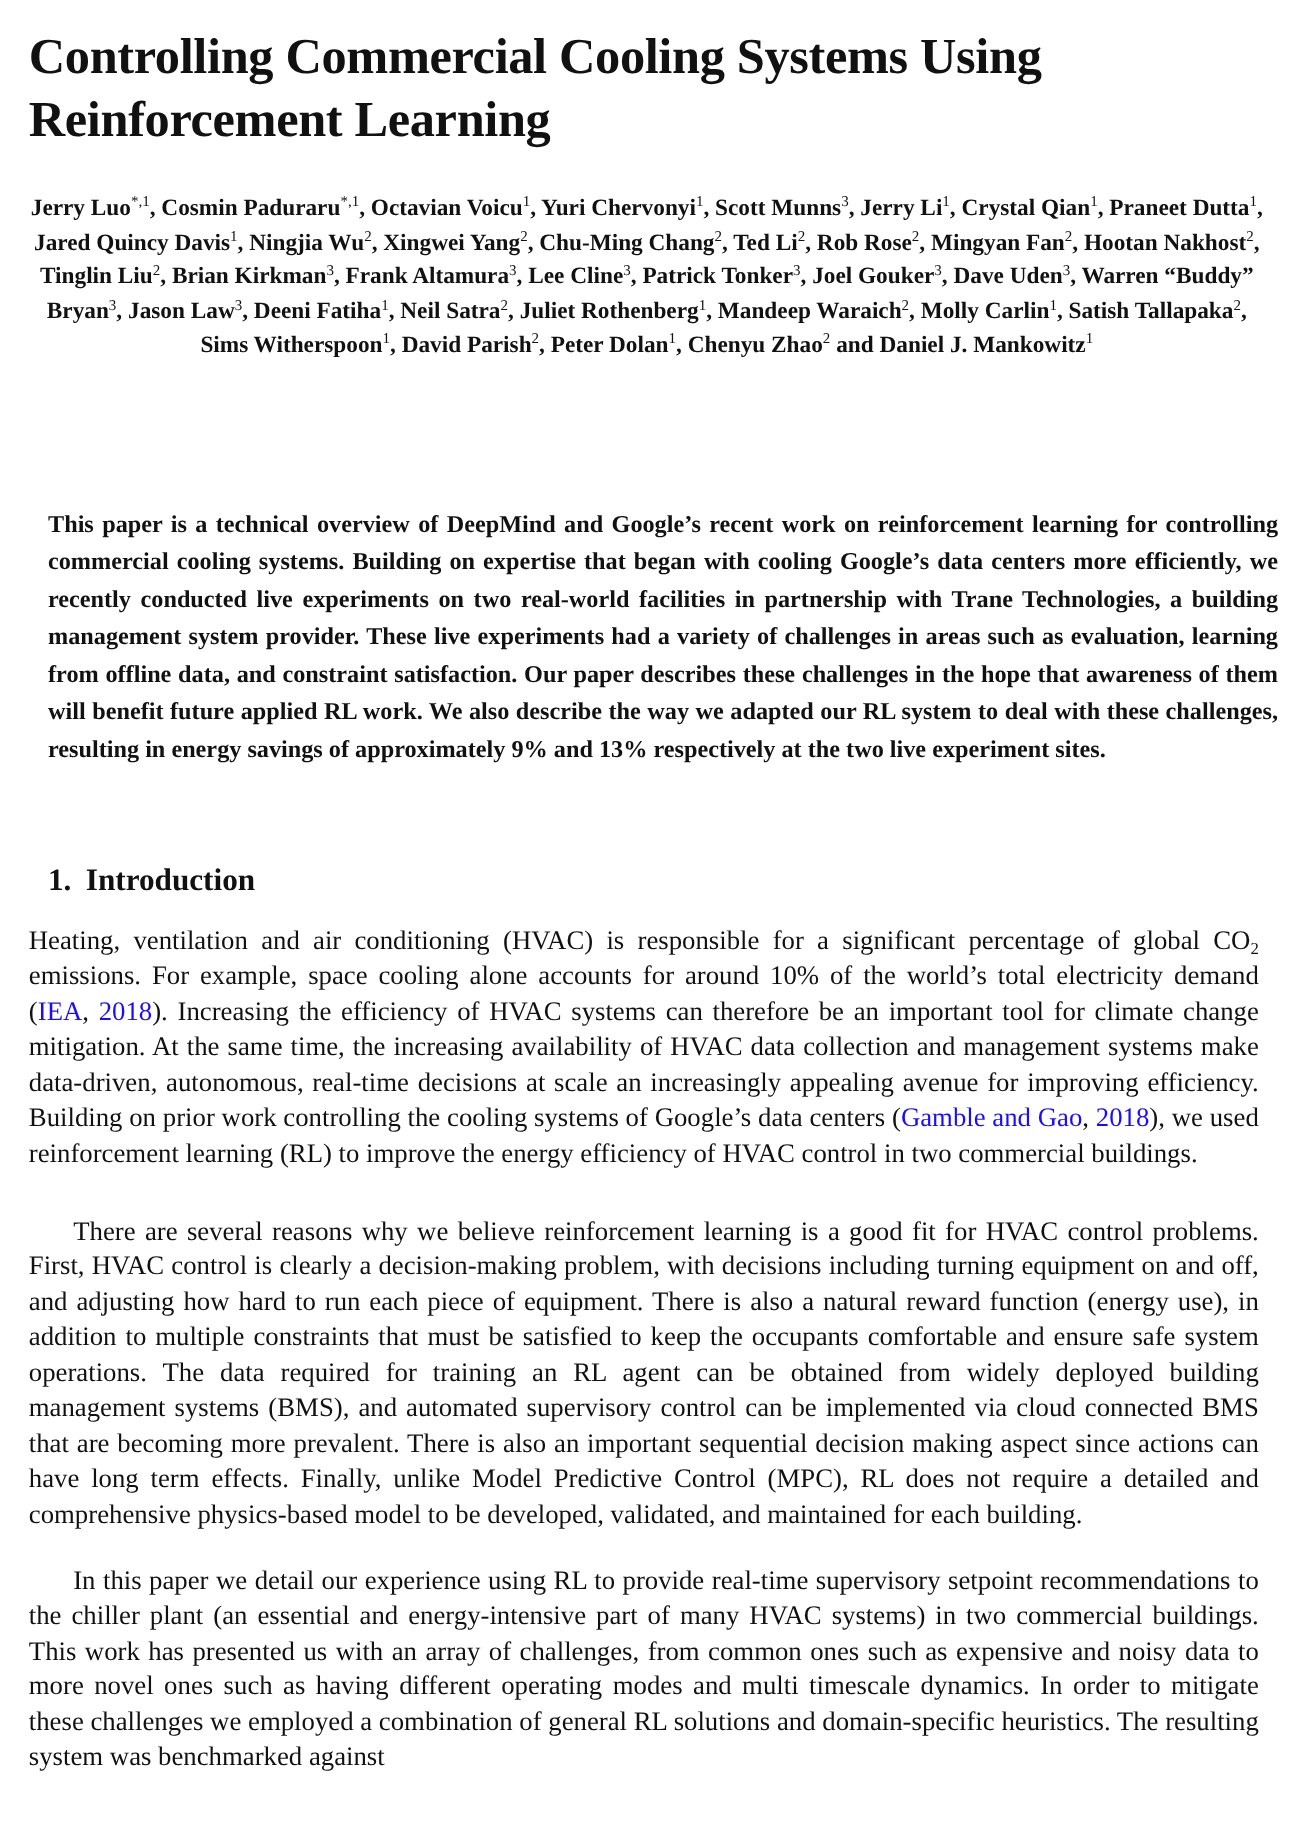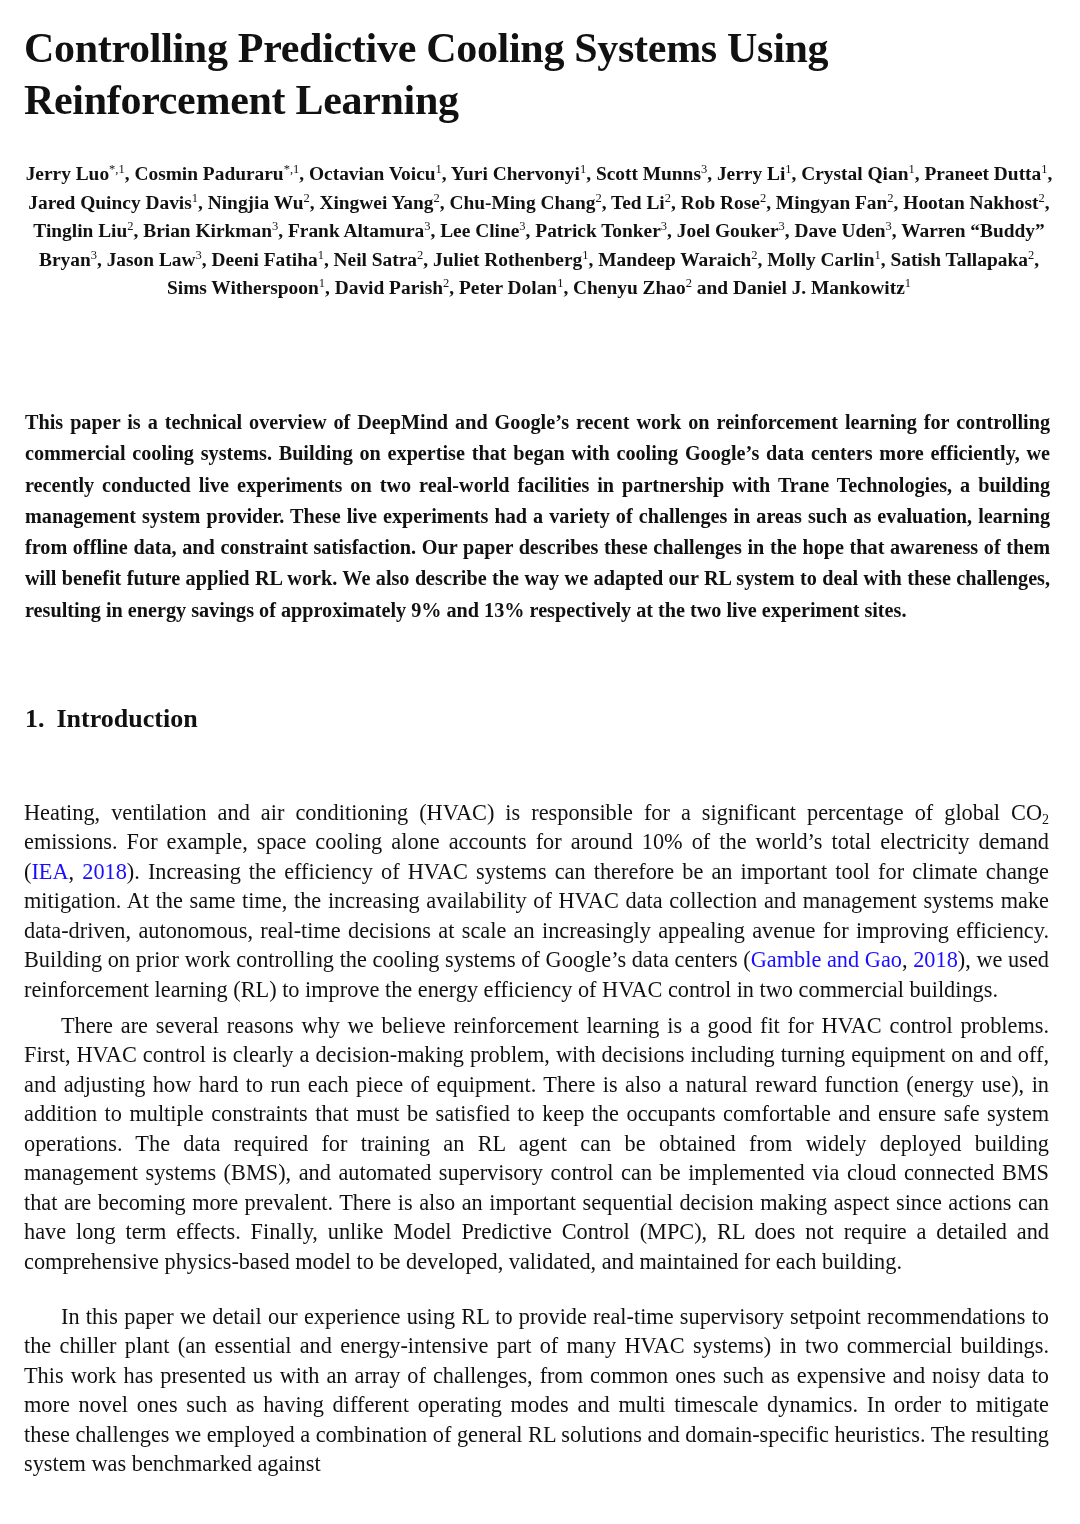--- a/index.html
+++ b/index.html
@@ -24,47 +24,47 @@
   .affil {
     position: absolute; left: 24px; top: 331px; width: 1030px;
     font-family: "Liberation Serif", "DejaVu Serif", serif;
     font-size: 16.5px; line-height: 22px;
   }
   .affil sup { font-size: 11px; line-height: 0; vertical-align: 6px; }
   .abstract {
     position: absolute; left: 24px; top: 406px; width: 1025px;
     font-family: "Liberation Serif", "DejaVu Serif", serif;
     font-weight: bold; font-size: 20.2px; line-height: 31.3px;
-    text-align: justify; margin: 1px;
+    text-align: justify; margin: 16px;
   }
   .h1 {
     position: absolute; left: 24px; top: 700px;
     font-family: "Liberation Serif", "DejaVu Serif", serif;
-    font-weight: bold; font-size: 26px; line-height: 36px; margin: 1px;
+    font-weight: bold; font-size: 26px; line-height: 36px; margin: 16px;
   }
   .h1 .num { margin-right: 12px; }
   .body-text {
     position: absolute; left: 24px; width: 1025px;
     font-family: "Liberation Serif", "DejaVu Serif", serif;
     font-size: 22.3px; line-height: 29.45px;
     text-align: justify; margin: 0;
   }
   .indent { text-indent: 37px; }
-  #p1 { top: 798px; }
+  #p1 { top: 769px; }
   #p2 { top: 1011px; }
   #p3 { top: 1302px; }
   a.cite { color: #1a0dff; text-decoration: none; }
   sub { font-size: 14px; line-height: 0; vertical-align: -4px; }
 </style>
 </head>
 <body>
 
 <div class="page">
 
-  <h1 class="title">Controlling Predictive Cooling Systems Using Reinforcement Learning</h1>
+  <h1 class="title">Controlling Commercial Cooling Systems Using Reinforcement Learning</h1>
 
   <div class="authors" id="authors"><span>Jerry Luo</span><sup>*,1</sup>, <span>Cosmin Paduraru</span><sup>*,1</sup>, <span>Octavian Voicu</span><sup>1</sup>, <span>Yuri Chervonyi</span><sup>1</sup>, <span>Scott Munns</span><sup>3</sup>, <span>Jerry Li</span><sup>1</sup>, <span>Crystal Qian</span><sup>1</sup>, <span>Praneet Dutta</span><sup>1</sup>, <span>Jared Quincy Davis</span><sup>1</sup>, <span>Ningjia Wu</span><sup>2</sup>, <span>Xingwei Yang</span><sup>2</sup>, <span>Chu-Ming Chang</span><sup>2</sup>, <span>Ted Li</span><sup>2</sup>, <span>Rob Rose</span><sup>2</sup>, <span>Mingyan Fan</span><sup>2</sup>, <span>Hootan Nakhost</span><sup>2</sup>, <span>Tinglin Liu</span><sup>2</sup>, <span>Brian Kirkman</span><sup>3</sup>, <span>Frank Altamura</span><sup>3</sup>, <span>Lee Cline</span><sup>3</sup>, <span>Patrick Tonker</span><sup>3</sup>, <span>Joel Gouker</span><sup>3</sup>, <span>Dave Uden</span><sup>3</sup>, <span>Warren “Buddy” Bryan</span><sup>3</sup>, <span>Jason Law</span><sup>3</sup>, <span>Deeni Fatiha</span><sup>1</sup>, <span>Neil Satra</span><sup>2</sup>, <span>Juliet Rothenberg</span><sup>1</sup>, <span>Mandeep Waraich</span><sup>2</sup>, <span>Molly Carlin</span><sup>1</sup>, <span>Satish Tallapaka</span><sup>2</sup>, <span>Sims Witherspoon</span><sup>1</sup>, <span>David Parish</span><sup>2</sup>, <span>Peter Dolan</span><sup>1</sup>, <span>Chenyu Zhao</span><sup>2</sup> and <span>Daniel J. Mankowitz</span><sup>1</sup></div>
 
 
   <p class="abstract">This paper is a technical overview of DeepMind and Google’s recent work on reinforcement learning for controlling commercial cooling systems.  Building on expertise that began with cooling Google’s data centers more efficiently, we recently conducted live experiments on two real-world facilities in partner­ship with Trane Technologies, a building management system provider.  These live experiments had a variety of challenges in areas such as evaluation, learning from offline data, and constraint satisfaction. Our paper describes these challenges in the hope that awareness of them will benefit future applied RL work.  We also describe the way we adapted our RL system to deal with these challenges, resulting in energy savings of approximately 9% and 13% respectively at the two live experiment sites.</p>
 
   <h2 class="h1">
     <span class="num">1.</span><span>Introduction</span>
   </h2>
 

